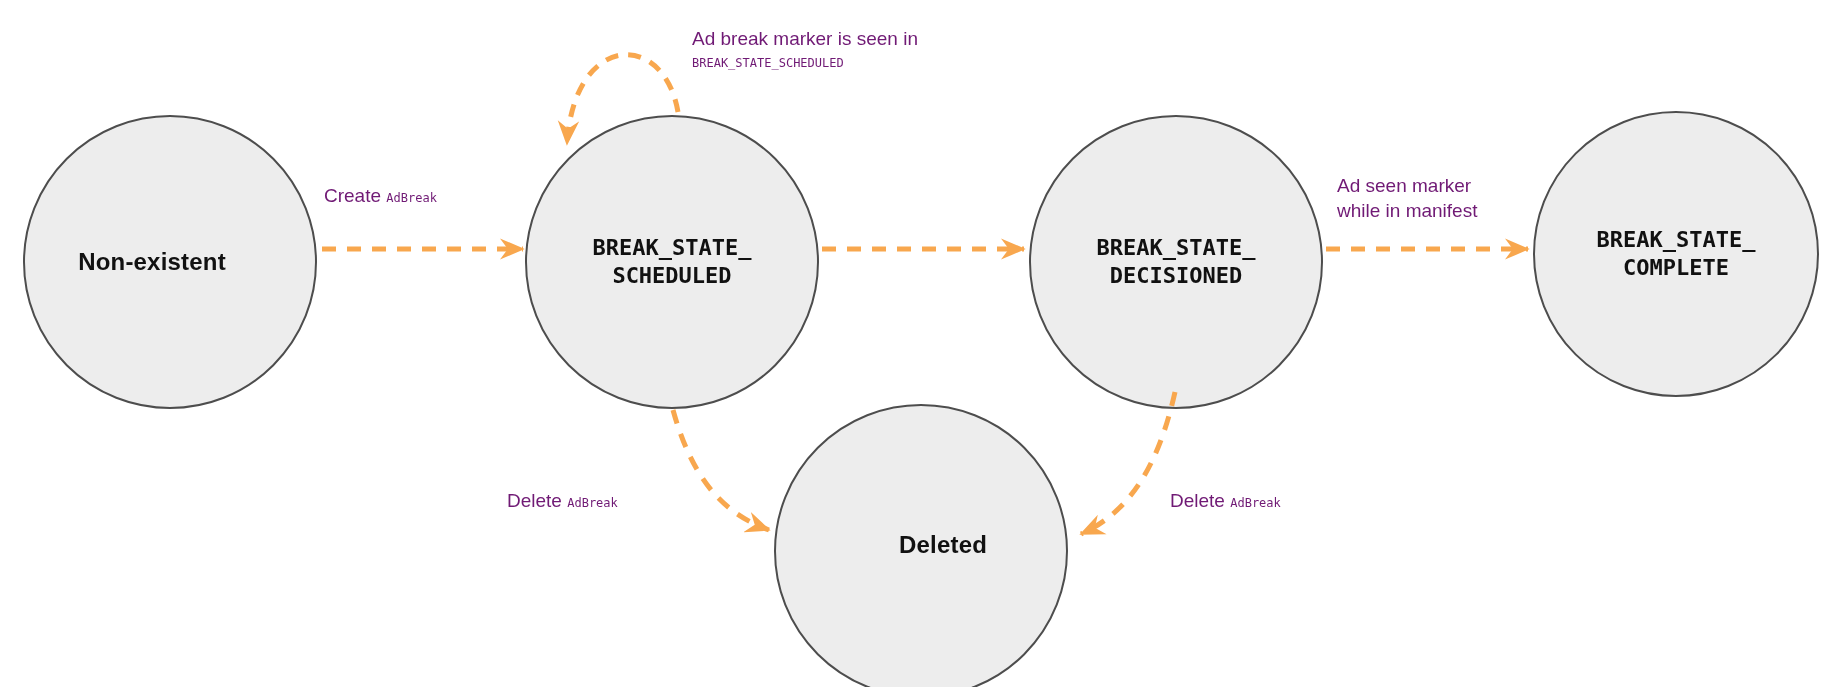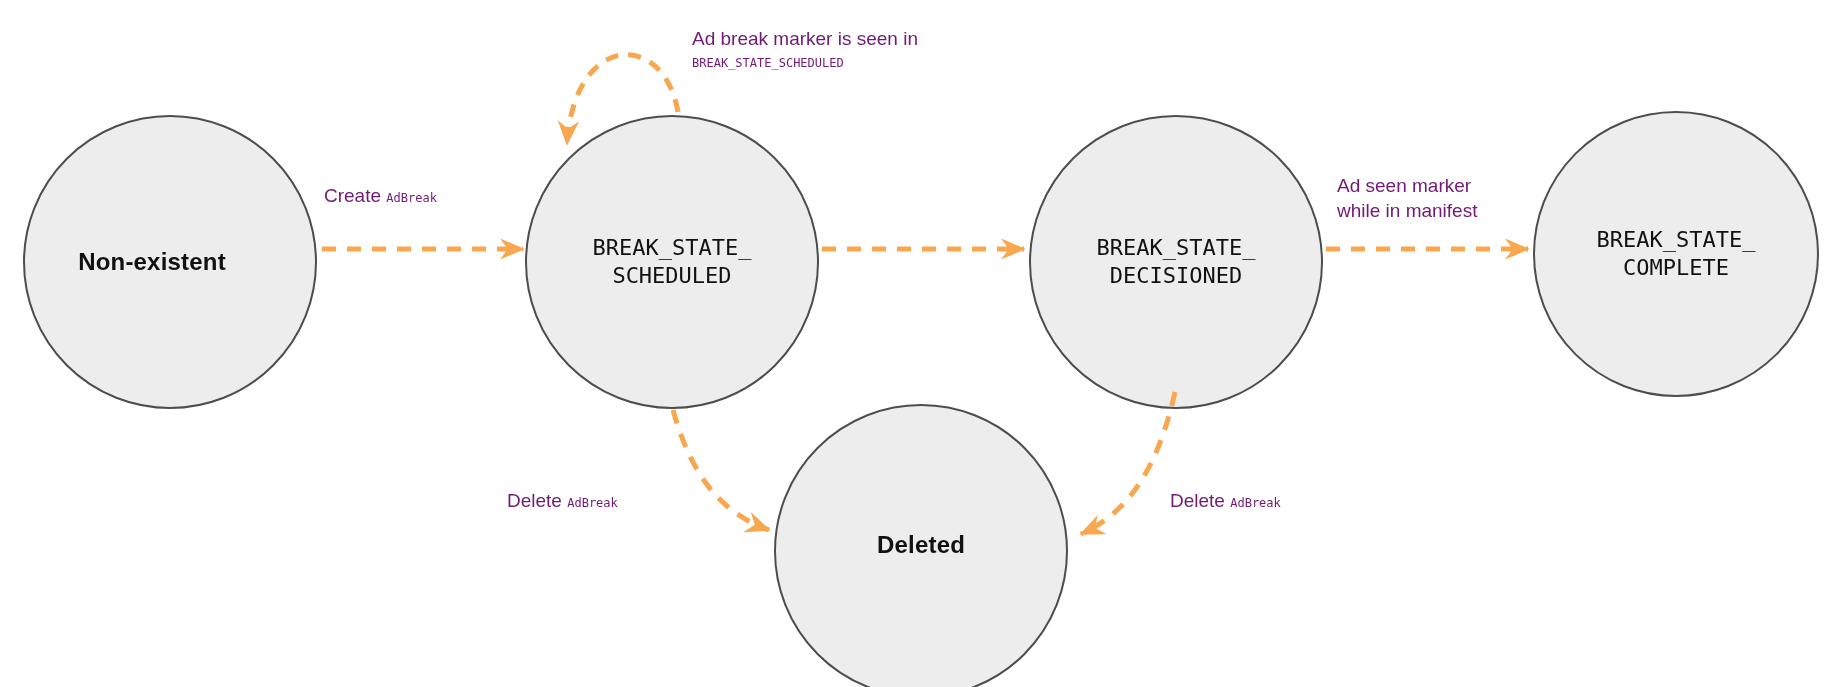--- a/index.html
+++ b/index.html
@@ -27,21 +27,21 @@
     color: #111111;
     white-space: nowrap;
   }
   .node-label.plainname {
     font-weight: bold;
     font-size: 24px;
     letter-spacing: 0.2px;
   }
   .node-label.statename {
     font-family: "DejaVu Sans Mono", monospace;
-    font-weight: normal;
+    font-weight: bold;
     font-size: 22px;
     line-height: 28px;
   }
   .edge-label {
     position: absolute;
     color: #701a75;
     font-size: 19px;
     line-height: 25px;
     white-space: nowrap;
   }
@@ -92,21 +92,21 @@
   <div class="node-label statename" style="left:1176px; top:262px;">
     <div>BREAK_STATE_</div>
     <div>DECISIONED</div>
   </div>
 
   <div class="node-label statename" style="left:1676px; top:254px;">
     <div>BREAK_STATE_</div>
     <div>COMPLETE</div>
   </div>
 
-  <div class="node-label plainname" style="left:921px; top:545px;">Deleted</div>
+  <div class="node-label plainname" style="left:943px; top:545px;">Deleted</div>
 
   <div class="edge-label center" style="left:324px; top:183px; width:200px;">
     <span>Create </span><span class="code">AdBreak</span>
   </div>
 
   <div class="edge-label" style="left:692px; top:26px;">
     <div>Ad break marker is seen in</div>
     <div class="code">BREAK_STATE_SCHEDULED</div>
   </div>
 

